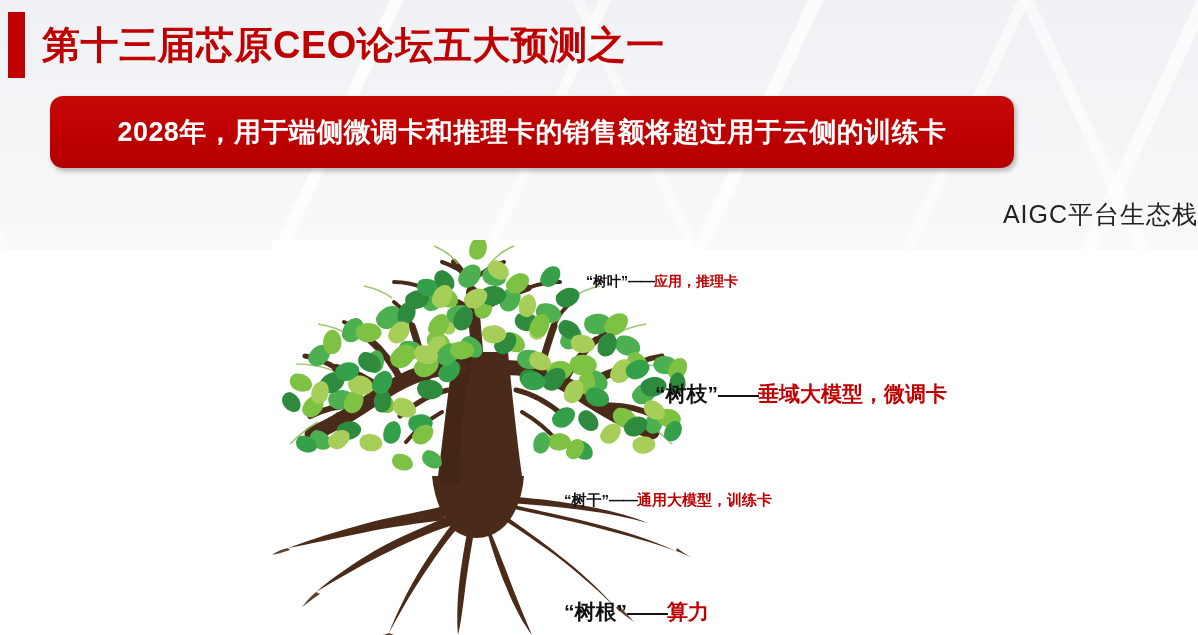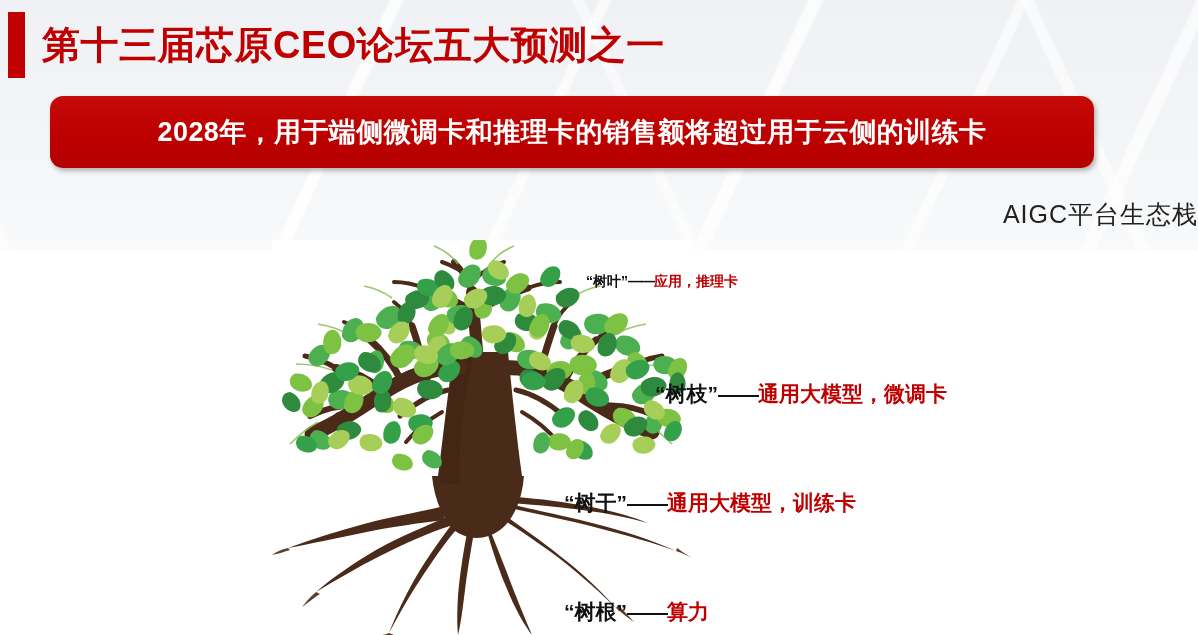--- a/index.html
+++ b/index.html
@@ -36,21 +36,21 @@
   
   #header-row{position:absolute;left:0;top:8px;height:74px;display:flex;align-items:center;}
   #title-accent-bar{width:17px;height:66px;background:#c00000;margin-left:8px;flex:0 0 auto;}
   #page-title{
     margin-left:17px;color:#c00000;font-weight:bold;font-size:38px;line-height:1;
     letter-spacing:.5px;white-space:nowrap;
   }
 
   
   #prediction-banner{
-    position:absolute;left:50px;top:96px;width:1044px;height:72px;
+    position:absolute;left:50px;top:96px;width:964px;height:72px;
     background:linear-gradient(180deg,#c50a08 0%,#bd0000 55%,#b40000 100%);
     border-radius:13px;
     box-shadow:2px 3px 5px rgba(0,0,0,.28);
     display:flex;align-items:center;justify-content:center;
   }
   #prediction-banner-text{
     color:#ffffff;font-weight:bold;font-size:27px;letter-spacing:.4px;white-space:nowrap;
   }
 
   
@@ -67,21 +67,21 @@
   #tree-svg{display:block;width:420px;height:395px;}
 
   
   .annotation{position:absolute;white-space:nowrap;font-weight:bold;line-height:1;}
   .ann-term{color:#111111;}
   .ann-dash{color:#111111;letter-spacing:-1px;}
   .ann-desc{color:#c00000;}
 
   #annotation-leaf  {left:586px;top:274px;font-size:14px;}
   #annotation-branch{left:655px;top:383px;font-size:21px;}
-  #annotation-trunk {left:564px;top:492px;font-size:21px;}
+  #annotation-trunk {left:564px;top:492px;font-size:15px;}
   #annotation-root  {left:564px;top:601px;font-size:21px;}
 </style>
 </head>
 <body>
 
 <div id="slide">
 
   <div id="bg-diagonals"></div>
   <div id="bg-fade-white"></div>
 
@@ -331,21 +331,21 @@
         </g>
       </g>
     </svg>
   </div>
 
   <div class="annotation" id="annotation-leaf">
     <span class="ann-term">“树叶”</span><span class="ann-dash">——</span><span class="ann-desc">应用，推理卡</span>
   </div>
 
   <div class="annotation" id="annotation-branch">
-    <span class="ann-term">“树枝”</span><span class="ann-dash">——</span><span class="ann-desc">通用大模型，微调卡</span>
+    <span class="ann-term">“树枝”</span><span class="ann-dash">——</span><span class="ann-desc">垂域大模型，微调卡</span>
   </div>
 
   <div class="annotation" id="annotation-trunk">
     <span class="ann-term">“树干”</span><span class="ann-dash">——</span><span class="ann-desc">通用大模型，训练卡</span>
   </div>
 
   <div class="annotation" id="annotation-root">
     <span class="ann-term">“树根”</span><span class="ann-dash">——</span><span class="ann-desc">算力</span>
   </div>
 

